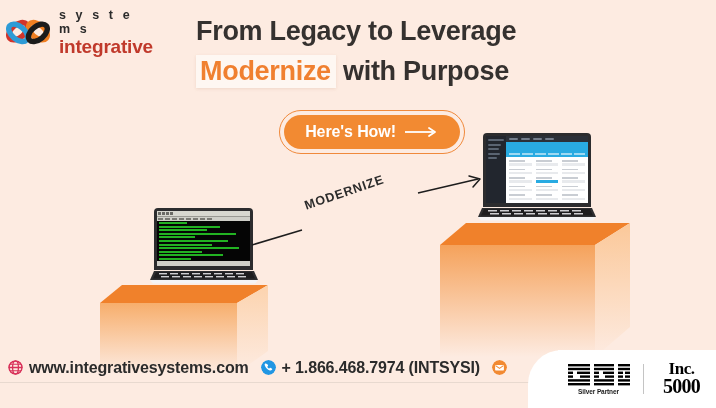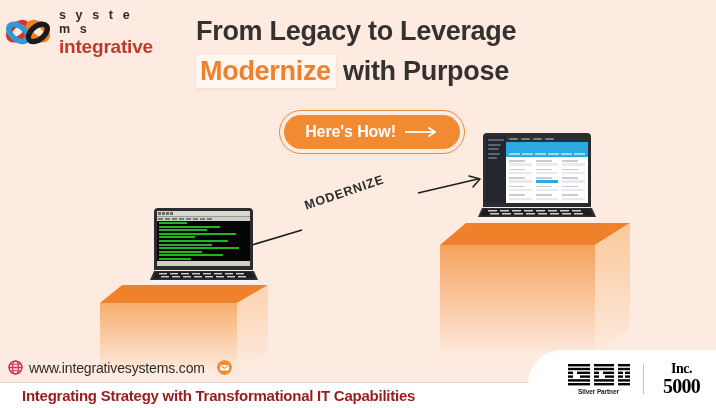--- a/index.html
+++ b/index.html
@@ -92,41 +92,41 @@
     transform:rotate(-19deg); transform-origin:left center; white-space:nowrap;
   }
 
   
   #footer { position:absolute; left:0; bottom:0; width:716px; height:55px; }
   #footer-contact {
     position:absolute; left:0; bottom:26px; width:716px; height:29px;
     display:flex; align-items:center; padding-left:8px; gap:12px;
   }
   .contact-item { display:flex; align-items:center; gap:6px; }
-  .contact-item span { font-size:14px; font-weight:400; color:#2b2b2b; letter-spacing:-0.15px; }
+  .contact-item span { font-size:16px; font-weight:700; color:#2b2b2b; letter-spacing:-0.15px; }
   .cicon { width:15px; height:15px; flex:0 0 15px; border-radius:50%; display:block; }
   #footer-rule { position:absolute; left:0; bottom:25px; width:716px; height:1px; background:#e8d9cf; }
   #footer-tagline {
     position:absolute; left:0; bottom:0; width:716px; height:25px;
     background:#ffffff; display:flex; align-items:center; padding-left:22px;
   }
   #footer-tagline span { font-size:15px; font-weight:700; color:#9B1B1B; letter-spacing:-0.25px; }
   #badge-panel {
     position:absolute; right:0; bottom:0; width:158px; height:58px;
     background:#ffffff; display:flex; align-items:center; justify-content:center; gap:0;
   }
   #badge-panel:before {
     content:""; position:absolute; left:-30px; top:0; width:34px; height:58px;
     background:#ffffff; border-top-left-radius:34px;
   }
   #ibm-block { display:flex; flex-direction:column; align-items:center; width:74px; }
   #ibm-caption { font-size:6.5px; font-weight:700; color:#1a1a1a; margin-top:2px; letter-spacing:-0.1px; }
   #badge-divider { width:1px; height:30px; background:#c4c4c4; margin:0 7px; }
   #inc-block { display:flex; flex-direction:column; align-items:center; width:62px; }
-  #inc-top { font-family:"Liberation Serif", serif; font-size:14px; font-weight:700; color:#000; line-height:14px; letter-spacing:-0.5px; }
+  #inc-top { font-family:"Liberation Serif", serif; font-size:17px; font-weight:700; color:#000; line-height:14px; letter-spacing:-0.5px; }
   #inc-bottom { font-family:"Liberation Serif", serif; font-size:20px; font-weight:700; color:#000; line-height:21px; letter-spacing:-0.8px; }
 </style>
 </head>
 <body>
 
 <div id="banner">
 
   <div id="logo">
     <svg id="logo-mark" viewBox="0 0 44 44">
       <g transform="translate(22,22)">
@@ -409,36 +409,40 @@
         <svg class="cicon" viewBox="0 0 16 16">
           <circle cx="8" cy="8" r="7" fill="none" stroke="#D8325A" stroke-width="1.7"></circle>
           <ellipse cx="8" cy="8" rx="3.1" ry="7" fill="none" stroke="#D8325A" stroke-width="1.4"></ellipse>
           <line x1="1" y1="8" x2="15" y2="8" stroke="#D8325A" stroke-width="1.4"></line>
           <line x1="2.2" y1="4.6" x2="13.8" y2="4.6" stroke="#D8325A" stroke-width="1.1"></line>
           <line x1="2.2" y1="11.4" x2="13.8" y2="11.4" stroke="#D8325A" stroke-width="1.1"></line>
         </svg>
         <span>www.integrativesystems.com</span>
       </div>
 
+      <div class="contact-item">
+        <svg class="cicon" viewBox="0 0 16 16">
+          <circle cx="8" cy="8" r="8" fill="#2196E3"></circle>
+          <path d="M5.4 4.2c.5-.5 1.1-.3 1.4.2l.7 1.2c.2.4.1.7-.2 1l-.5.4c-.1.1-.1.2 0 .4.3.6 1.1 1.4 1.7 1.7.2.1.3.1.4 0l.4-.5c.3-.3.6-.4 1-.2l1.2.7c.5.3.7.9.2 1.4-.6.6-1.4.9-2.3.6-1.2-.4-2.4-1.2-3.3-2.1-.9-.9-1.7-2.1-2.1-3.3-.3-.9 0-1.7.6-2.3z" fill="#ffffff"></path>
+        </svg>
+        <span>+ 1.866.468.7974 (INTSYSI)</span>
+      </div>
 
       <div class="contact-item">
         <svg class="cicon" viewBox="0 0 16 16">
           <circle cx="8" cy="8" r="8" fill="#F28A32"></circle>
           <rect x="3.3" y="5.4" width="9.4" height="5.8" rx="0.7" fill="#ffffff"></rect>
           <polyline points="3.8,6 8,9 12.2,6" fill="none" stroke="#F28A32" stroke-width="1.1" stroke-linejoin="round"></polyline>
         </svg>
       </div>
 
     </div>
 
     <div id="footer-rule"></div>
 
-    <div id="footer-tagline">
-      <span>Integrating Strategy with Transformational IT Capabilities</span>
-    </div>
 
     <div id="badge-panel">
       <div id="ibm-block">
         <svg width="62" height="22" viewBox="0 0 62 22">
           <g fill="#000">
             <rect x="0" y="0" width="22" height="2.4"></rect>
               <rect x="26" y="0" width="20" height="2.4"></rect>
               <rect x="50" y="0" width="12" height="2.4"></rect>
             <rect x="0" y="3.8" width="22" height="2.4"></rect>
               <rect x="26" y="3.8" width="20" height="2.4"></rect>

